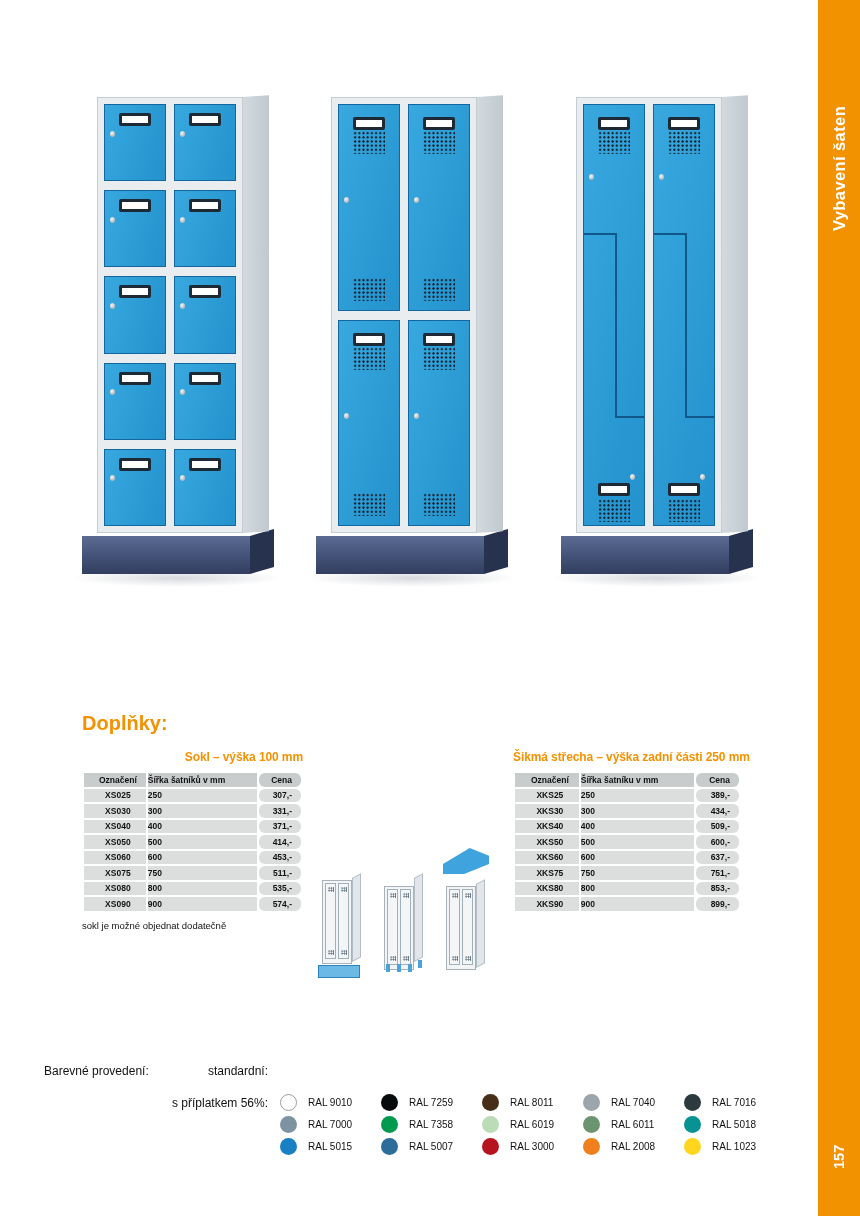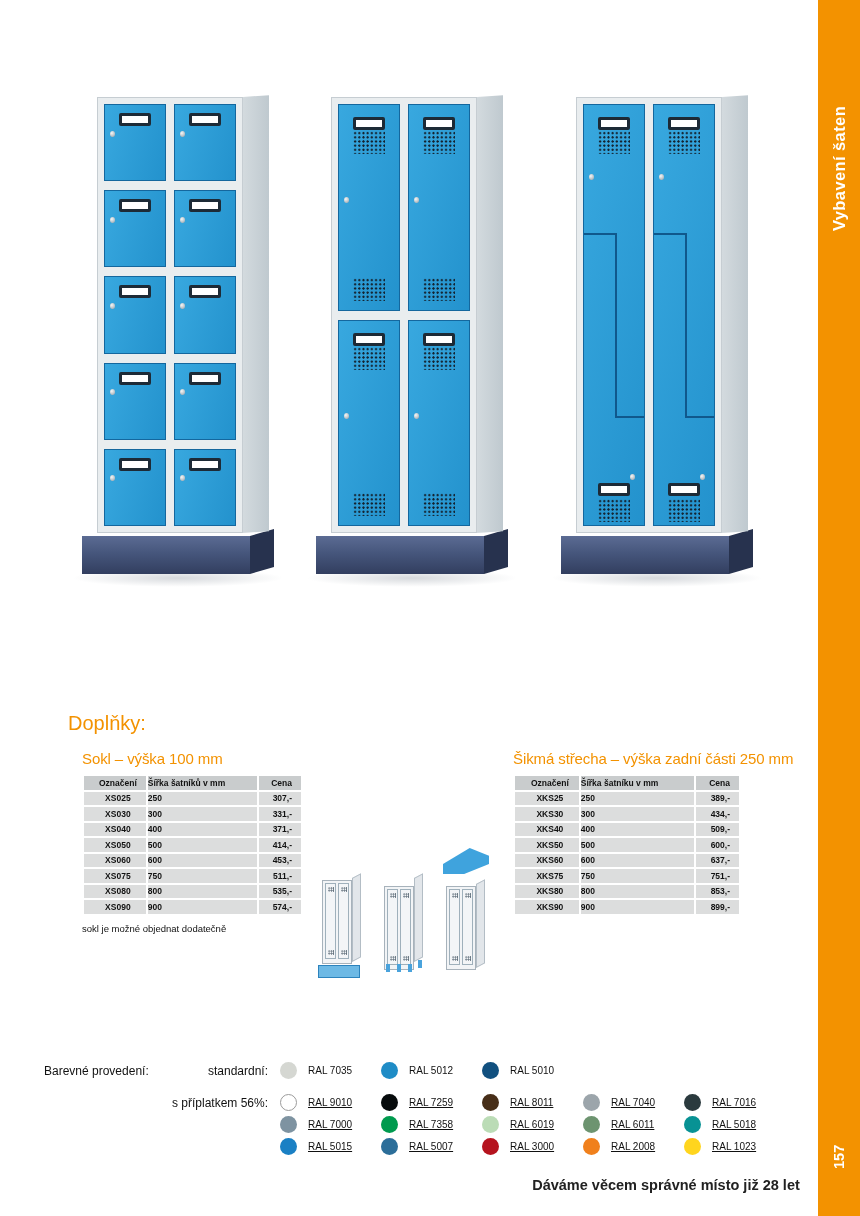--- a/index.html
+++ b/index.html
@@ -44,33 +44,33 @@
   .zcol .vent.v1{top:26px;}
   .zcol .lbl.bot{top:378px;}
   .zcol .vent.v2{top:394px;}
   .zcol .lock.zl1{left:5px;top:69px;}
   .zcol .lock.zl2{right:9px;top:369px;}
   .seam{position:absolute;background:#10588c;}
   .seam.h1{left:0;top:128px;width:52%;height:1.6px;}
   .seam.v {left:52%;top:128px;width:1.6px;height:184px;}
   .seam.h2{left:52%;top:311px;right:0;height:1.6px;}
   
-  #heading{position:absolute;left:68px;top:712px;font-size:20px;font-weight:normal;color:var(--accent,#F39200);}
+  #heading{position:absolute;left:82px;top:712px;font-size:20px;font-weight:bold;color:var(--accent,#F39200);}
   .block{position:absolute;top:750px;}
   #blockA{left:82px;width:221px;}
   #blockB{left:325px;width:172px;}
   #blockC{left:513px;width:228px;}
-  .btitle{font-size:15px;font-weight:normal;color:var(--accent,#F39200);white-space:nowrap;letter-spacing:-.1px;}
+  .btitle{font-size:12px;font-weight:bold;color:var(--accent,#F39200);white-space:nowrap;letter-spacing:-.1px;text-align:right;}
   table.pr{border-collapse:separate;border-spacing:2.5px 2px;margin-top:7px;width:100%;}
   table.pr th{background:#c9cccd;}
   table.pr td{background:#dcdddd;}
   table.pr th,table.pr td{font-size:8.5px;font-weight:bold;height:13.5px;padding:0;}
   .al{text-align:center;padding-left:6px!important;}
   .ac{text-align:left;}
-  .ar{text-align:right;padding-right:9px!important;}
+  .ar{text-align:right;padding-right:9px!important;border-radius:6px;}
   .note{font-size:9.5px;margin-top:6px;white-space:pre-line;line-height:13px;}
   
   .mini{position:absolute;width:50px;height:120px;}
   .mbody{position:absolute;left:0;bottom:14px;width:30px;height:84px;border:1.2px solid #a7b2bb;
          background:rgba(233,237,240,.6);box-sizing:border-box;}
   .mside{position:absolute;left:30px;bottom:16px;width:9px;height:84px;background:rgba(206,214,220,.6);
          border:1px solid #b3bdc5;box-sizing:border-box;transform:skewY(-28deg);transform-origin:left bottom;}
   .mdoor{position:absolute;top:2px;width:11px;height:76px;border:1px solid #9fb0bb;
          background:rgba(243,246,248,.5);box-sizing:border-box;}
   .md1{left:2px;} .md2{left:15px;}
@@ -81,21 +81,21 @@
                     background:rgba(84,173,224,.85);box-sizing:border-box;}
   .mini.nohy .foot{position:absolute;bottom:6px;width:4px;height:8px;background:#4aa3dc;}
   .mini.strecha .mroof{position:absolute;left:-3px;top:-4px;width:46px;height:26px;background:#3fa3dd;
         clip-path:polygon(0 100%,0 62%,58% 0,100% 30%,100% 62%,46% 100%);}
   .mini.strecha .mbody{bottom:2px;} .mini.strecha .mside{bottom:4px;}
   
   #colors-label{position:absolute;left:44px;top:1064px;font-size:12px;}
   .rowlab{position:absolute;left:120px;width:148px;text-align:right;font-size:12px;}
   #std-label{top:1064px;} #sur-label{top:1096px;}
   #std-swatches{position:absolute;left:280px;top:1061px;display:grid;grid-template-columns:repeat(3,101px);}
-  #sur-swatches{position:absolute;left:280px;top:1093px;display:grid;grid-template-columns:repeat(5,101px);row-gap:4px;text-decoration:underline;}
+  #sur-swatches{position:absolute;left:280px;top:1093px;display:grid;grid-template-columns:repeat(5,101px);row-gap:4px;}
   .sw{display:flex;align-items:center;height:18px;}
   .dot{width:17px;height:17px;border-radius:50%;flex:0 0 17px;box-sizing:border-box;}
   .dot.ring{border:1px solid #9b9b9b;}
   .swt{font-size:10px;margin-left:11px;white-space:nowrap;}
   
   #slogan{position:absolute;left:520px;top:1177px;width:292px;text-align:center;
           font-size:14.5px;font-weight:bold;color:#222;}
 </style>
 </head>
 <body>
@@ -377,34 +377,20 @@
       <div class="mdoor md2">
           <span class="mvent mv1"></span>
           <span class="mvent mv2"></span>
         </div>
     </div>
   </div>
 
   <div id="colors-label">Barevné provedení:</div>
   <div id="std-label" class="rowlab">standardní:</div>
   <div id="sur-label" class="rowlab">s příplatkem 56%:</div>
-  <div id="std-swatches">
-      <div class="sw">
-        <span class="dot" style="background:#D5D7D2"></span>
-        <span class="swt">RAL 7035</span>
-      </div>
-      <div class="sw">
-        <span class="dot" style="background:#1F8CC6"></span>
-        <span class="swt">RAL 5012</span>
-      </div>
-      <div class="sw">
-        <span class="dot" style="background:#11507F"></span>
-        <span class="swt">RAL 5010</span>
-      </div>
-    </div>
   <div id="sur-swatches">
       <div class="sw">
         <span class="dot ring" style="background:#FFFFFF"></span>
         <span class="swt">RAL 9010</span>
       </div>
       <div class="sw">
         <span class="dot" style="background:#070B0C"></span>
         <span class="swt">RAL 7259</span>
       </div>
       <div class="sw">
@@ -454,14 +440,13 @@
       <div class="sw">
         <span class="dot" style="background:#F0801C"></span>
         <span class="swt">RAL 2008</span>
       </div>
       <div class="sw">
         <span class="dot" style="background:#FFD51E"></span>
         <span class="swt">RAL 1023</span>
       </div>
     </div>
 
-  <div id="slogan">Dáváme věcem správné místo již 28 let</div>
 </div>
 
 </body></html>

